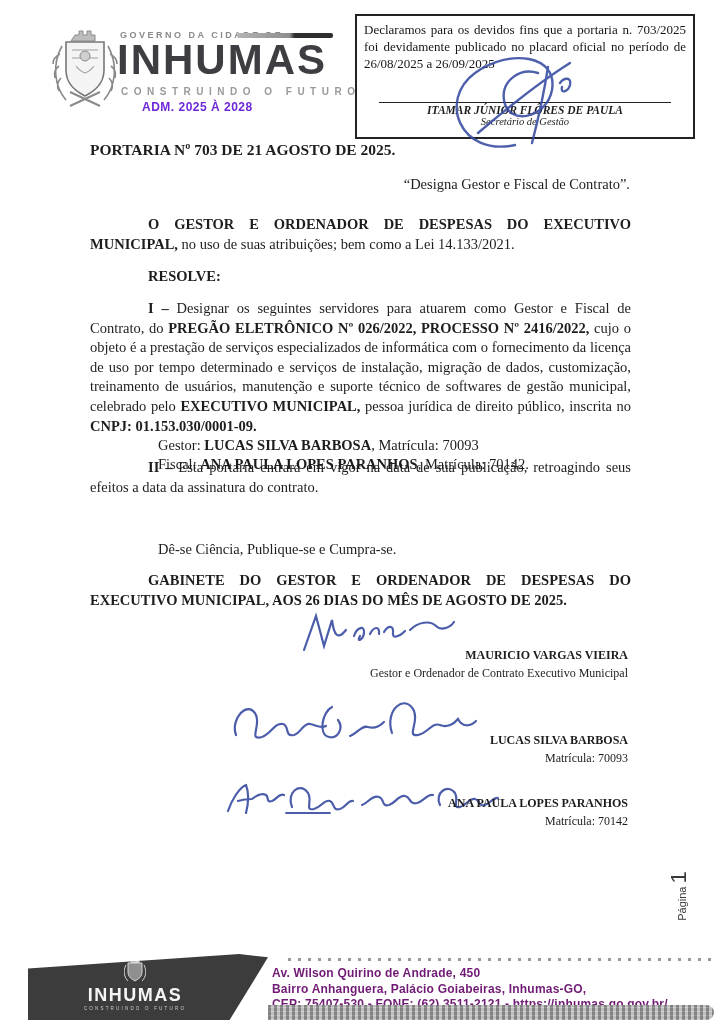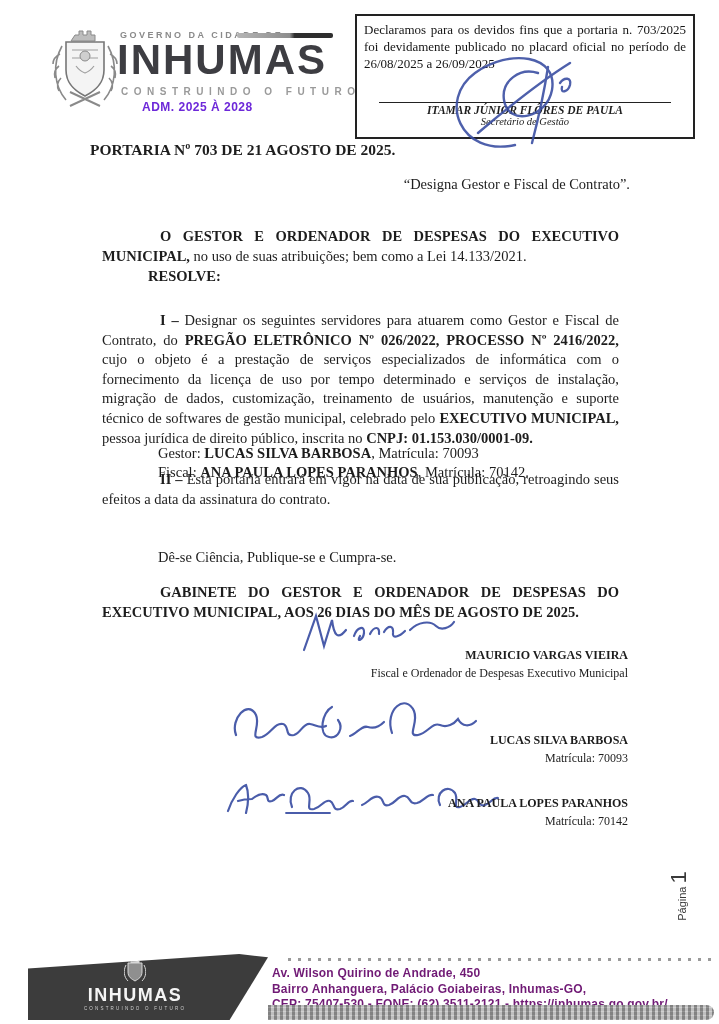--- a/index.html
+++ b/index.html
@@ -27,24 +27,24 @@
   .stamp-text{font-size:13px;line-height:17px;text-align:justify;color:#151515;}
   .stamp-line{margin:30px auto 0 auto;width:292px;border-top:1.5px solid #222;}
   .stamp-name{font-size:11.5px;font-weight:700;font-style:italic;text-align:center;margin-top:1px;}
   .stamp-role{font-size:10.5px;font-style:italic;text-align:center;color:#222;}
   .sig-itamar{position:absolute;left:420px;top:45px;pointer-events:none;}
   
   .doc-title{position:absolute;left:90px;width:540px;top:141px;text-align:left;
     font-weight:700;font-size:15.5px;}
   .doc-subtitle{position:absolute;left:90px;width:540px;top:176px;text-align:right;font-size:14.5px;}
   .col{position:absolute;left:90px;width:541px;font-size:14.5px;line-height:19.6px;}
-  .para{text-align:justify;text-indent:58px;margin:12px;}
+  .para{text-align:justify;text-indent:58px;margin:0;}
   .b{font-weight:700;}
   .resolve{position:absolute;left:148px;top:268px;font-weight:700;font-size:14.5px;}
-  .plain{left:158px;position:absolute;font-size:14.5px;margin-top:8px;}
+  .plain{left:158px;position:absolute;font-size:14.5px;}
   .gabinete{font-weight:700;}
   .center-line{position:absolute;left:88px;width:540px;text-align:right;font-size:12px;}
   .name-b{font-weight:700;}
   .sig{position:absolute;pointer-events:none;}
   
   .page-number{
     position:absolute;left:666px;top:846px;width:100px;height:24px;
     transform:rotate(-90deg);transform-origin:50px 50px;
     font-family:"Liberation Sans",sans-serif;color:#3a3a3a;
     display:flex;align-items:baseline;justify-content:center;gap:3px;
@@ -155,21 +155,21 @@
         <path d="M6,40 L18,6 L26,36 L34,10 C36,26 40,30 48,20"></path>
         <path d="M56,26 c3,-9 11,-11 10,-3 c-1,7 -8,10 -4,3"></path>
         <path d="M72,24 c4,-8 10,-8 9,0 m5,-2 c4,-7 10,-7 9,1 c-1,6 6,4 12,-2"></path>
         <path d="M112,20 c8,-8 20,-10 26,-4 c5,5 14,2 18,-4"></path>
       </g>
     </svg>
   </div>
   <div class="center-line" style="top:648px">
     <span class="name-b">MAURICIO VARGAS VIEIRA</span>
   </div>
-  <div class="center-line" style="top:666px">Fiscal e Ordenador de Despesas Executivo Municipal</div>
+  <div class="center-line" style="top:666px">Gestor e Ordenador de Contrato Executivo Municipal</div>
 
   <div class="sig" style="left:228px;top:693px">
     <svg width="250" height="52" viewBox="0 0 250 52">
       <g stroke="#3b4fa3" fill="none" stroke-width="2.2" stroke-linecap="round" opacity="0.92">
         <path d="M8,42 c-6,-16 12,-36 20,-20 c5,11 -8,26 6,22 c9,-3 13,-15 21,-13 c7,2 1,13 11,11 c7,-2 9,-12 16,-11 c6,1 10,5 16,2"></path>
         <path d="M104,14 c-10,5 -14,28 -3,30 c9,2 15,-9 9,-17 m12,16 c7,-2 11,-11 18,-9 c6,2 12,-1 16,-5"></path>
         <path d="M164,40 c-8,-24 14,-40 22,-22 c5,12 -8,26 4,24 c10,-2 14,-13 22,-10 c7,3 14,-1 18,-6 c4,8 12,8 18,2"></path>
       </g>
     </svg>
   </div>

